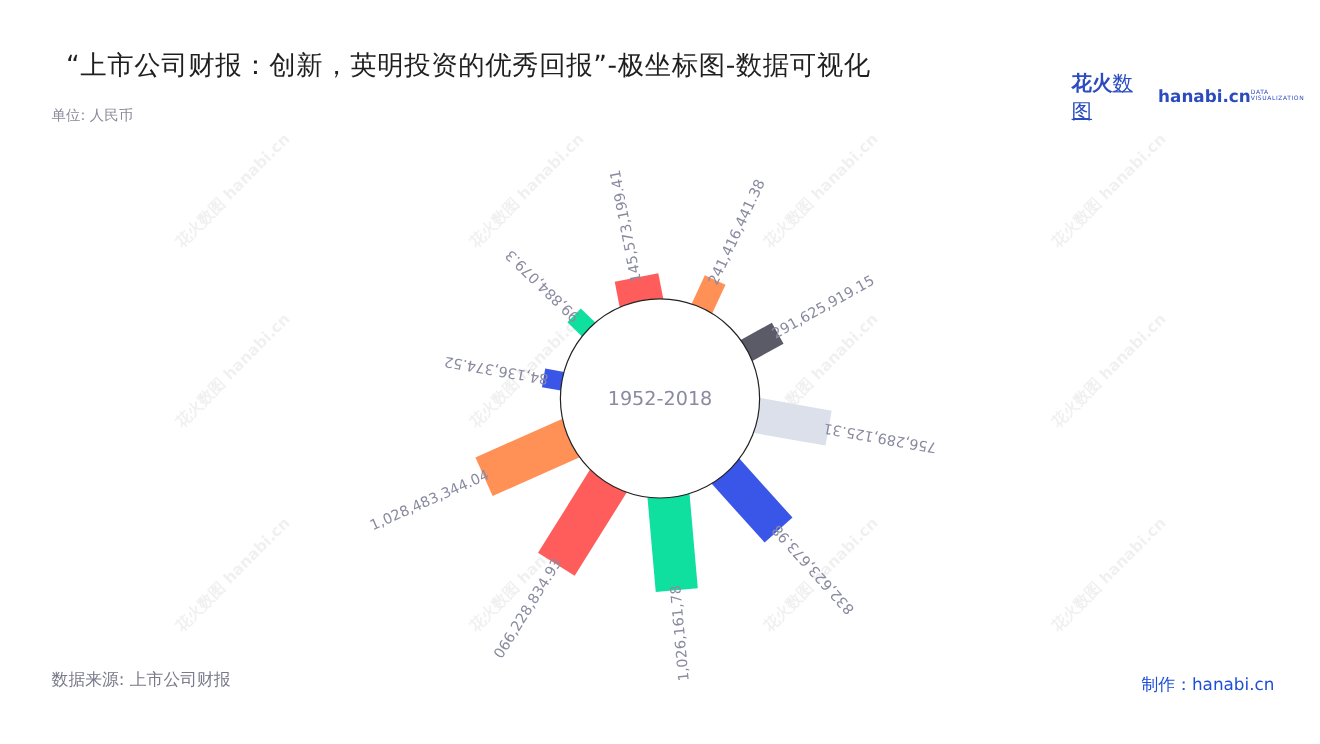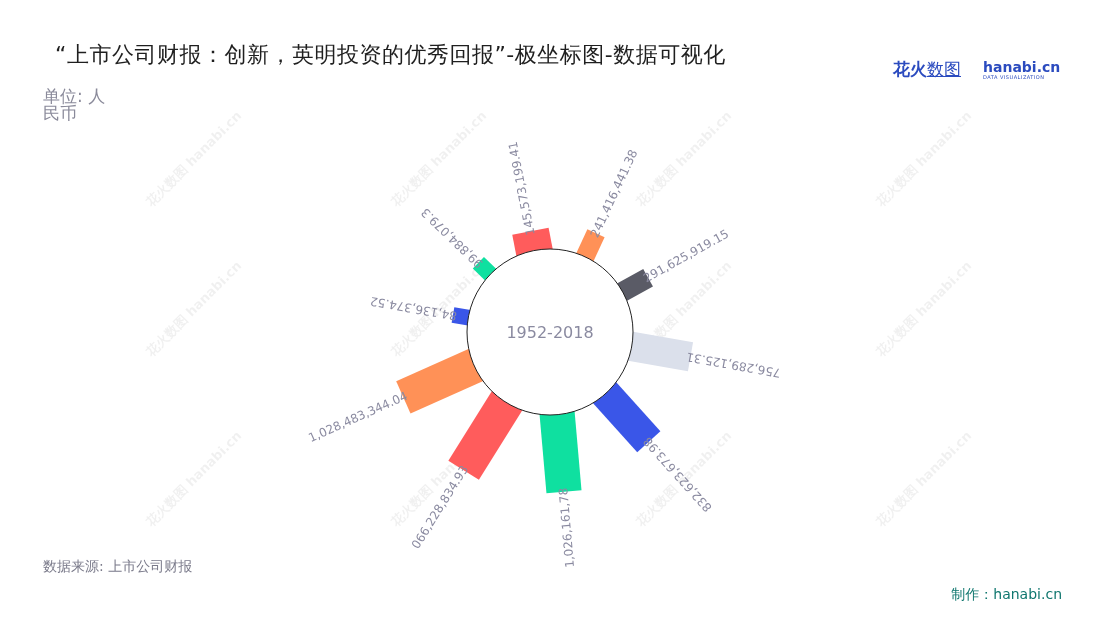--- a/index.html
+++ b/index.html
@@ -1,27 +1,27 @@
 <!DOCTYPE html>
 <html><head>
 <meta charset="utf-8">
 <style>
   html, body { margin: 0; padding: 0; background: #ffffff; }
   body { width: 1100px; height: 620px; position: relative; overflow: hidden;
          font-family: "DejaVu Sans", "Liberation Sans", sans-serif; }
   .title { position: absolute; left: 55px; top: 40px; font-size: 22px; color: #1f1f1f; letter-spacing: 0.5px; }
-  .unit { position: absolute; left: 43px; top: 88px; width: 70px; font-size: 17px; line-height: 17px; color: #8a8a9a; }
+  .unit { position: absolute; left: 43px; top: 88px; width: 70px; font-size: 12px; line-height: 17px; color: #8a8a9a; }
   .logo { position: absolute; left: 893px; top: 58px; display: flex; align-items: center; gap: 6px; }
   .logo-cn { font-size: 17px; font-weight: bold; color: #2b4bbf; letter-spacing: 0px; }
   .logo-cn .thin { font-weight: normal; text-decoration: underline; }
-  .logo-en { display: flex; flex-direction: column; line-height: 1; margin-left: 16px; }
+  .logo-en { display: flex; flex-direction: row; line-height: 1; }
   .logo-en .big { font-size: 14px; font-weight: bold; color: #2b4bbf; }
   .logo-en .small { font-size: 5px; color: #2b4bbf; letter-spacing: 0.5px; margin-top: 1px; }
   .source { position: absolute; left: 43px; top: 558px; font-size: 14px; color: #7a7a8a; text-align: right; }
-  .maker { position: absolute; right: 38px; top: 586px; font-size: 14px; color: #0f766e; }
+  .maker { position: absolute; right: 38px; top: 562px; font-size: 14px; color: #1d4ed8; }
   svg.chart { position: absolute; left: 0; top: 0; }
   .wm { position: absolute; font-size: 13px; color: rgba(0,0,0,0.06); transform: rotate(-45deg); white-space: nowrap; font-weight: bold; pointer-events: none; }
 </style>
 </head>
 <body>
 
 <div class="title">“上市公司财报：创新，英明投资的优秀回报”-极坐标图-数据可视化</div>
 <div class="unit">单位: 人民币</div>
 
 <div class="logo">

